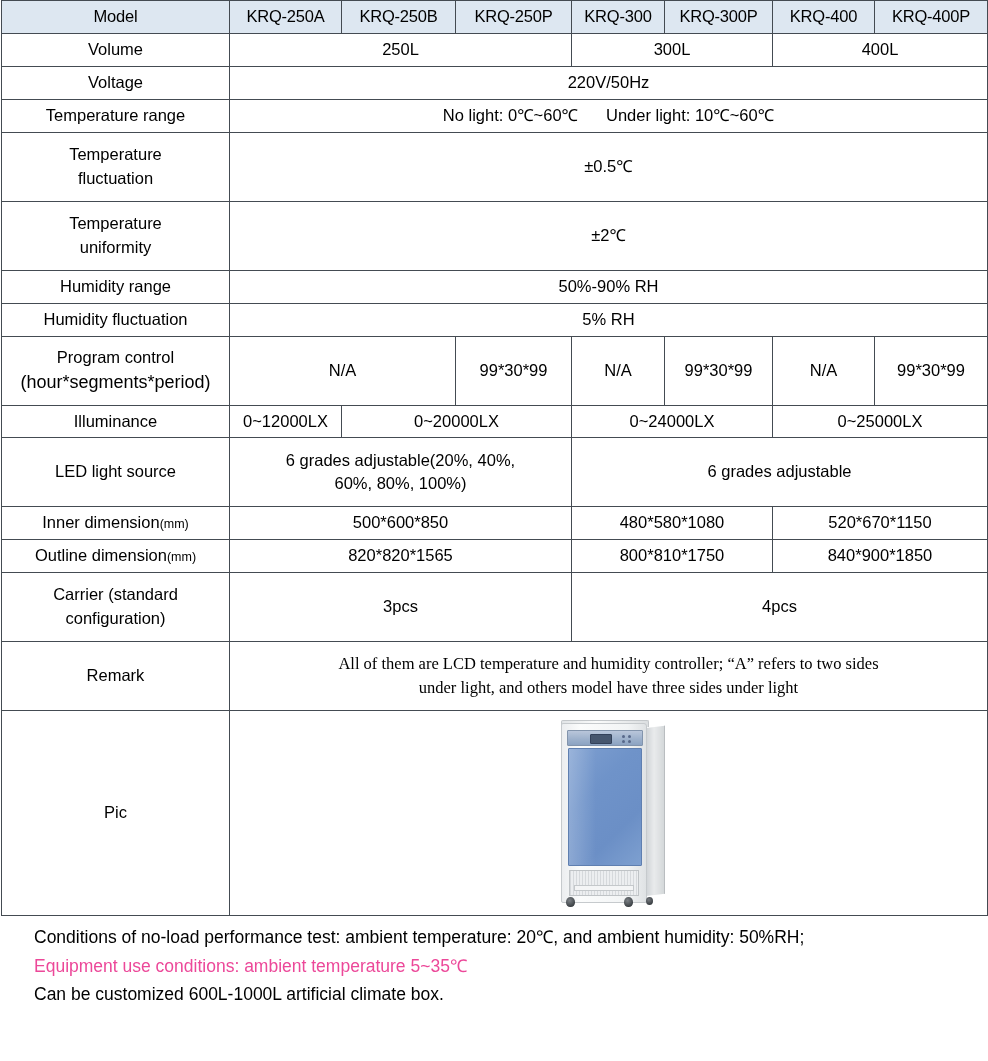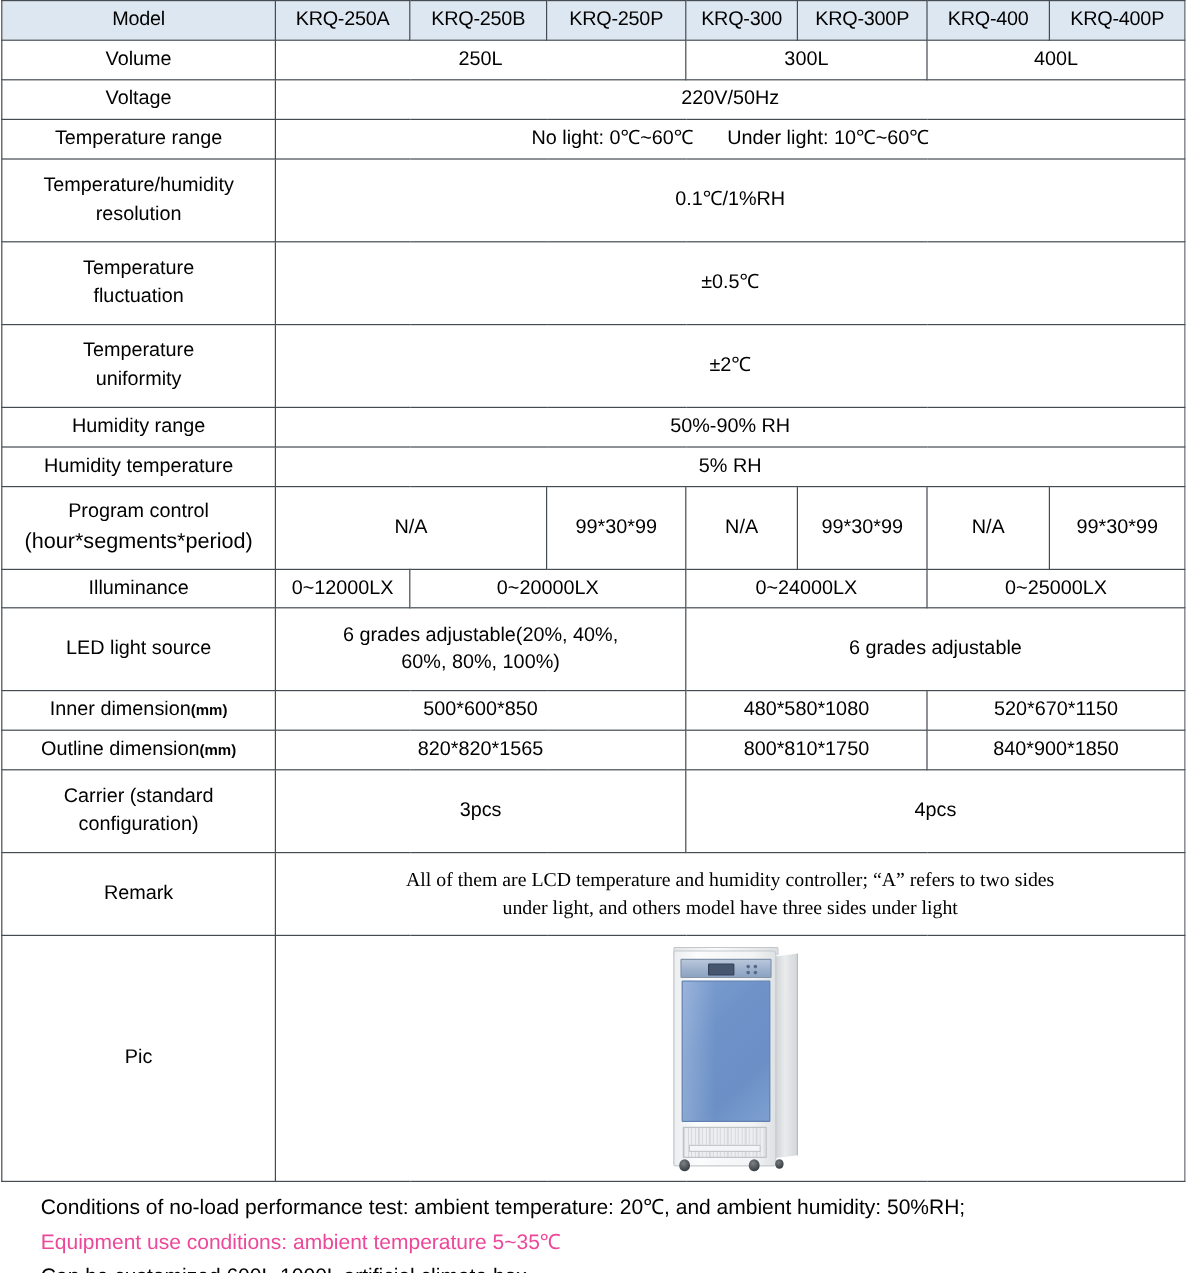--- a/index.html
+++ b/index.html
@@ -51,21 +51,20 @@
   }
   td.rowlabel {
     text-align: left;
     padding-left: 10px;
     padding-right: 4px;
     font-size: 16.5px;
     line-height: 1.5;
   }
   td.rowlabel .sub {
     font-size: 12.5px;
-    font-weight: bold;
   }
   td.rowlabel .small2 {
     font-size: 18px;
     display: block;
     line-height: 1.3;
     margin-top: 1px;
   }
   .two-line-lbl {
     line-height: 1.6;
   }
@@ -265,27 +264,20 @@
       <td colspan="7">220V/50Hz</td>
     </tr>
 
     <tr>
       <td class="rowlabel">Temperature range</td>
       <td colspan="7">
         <span class="nowrap">No light: 0℃~60℃</span><span class="gap"></span><span class="nowrap">Under light: 10℃~60℃</span>
       </td>
     </tr>
 
-    <tr>
-      <td class="rowlabel two-line-lbl tall">
-        <span>Temperature/humidity</span><br>
-        <span>resolution</span>
-      </td>
-      <td colspan="7">0.1℃/1%RH</td>
-    </tr>
 
     <tr>
       <td class="rowlabel two-line-lbl tall">
         <span>Temperature</span><br>
         <span>fluctuation</span>
       </td>
       <td colspan="7">±0.5℃</td>
     </tr>
 
     <tr>
@@ -295,21 +287,21 @@
       </td>
       <td colspan="7">±2℃</td>
     </tr>
 
     <tr>
       <td class="rowlabel">Humidity range</td>
       <td colspan="7">50%-90% RH</td>
     </tr>
 
     <tr>
-      <td class="rowlabel">Humidity temperature</td>
+      <td class="rowlabel">Humidity fluctuation</td>
       <td colspan="7">5% RH</td>
     </tr>
 
     <tr>
       <td class="rowlabel tall">
         <span>Program control</span>
         <span class="small2">(hour*segments*period)</span>
       </td>
       <td colspan="2">N/A</td>
       <td>99*30*99</td>

